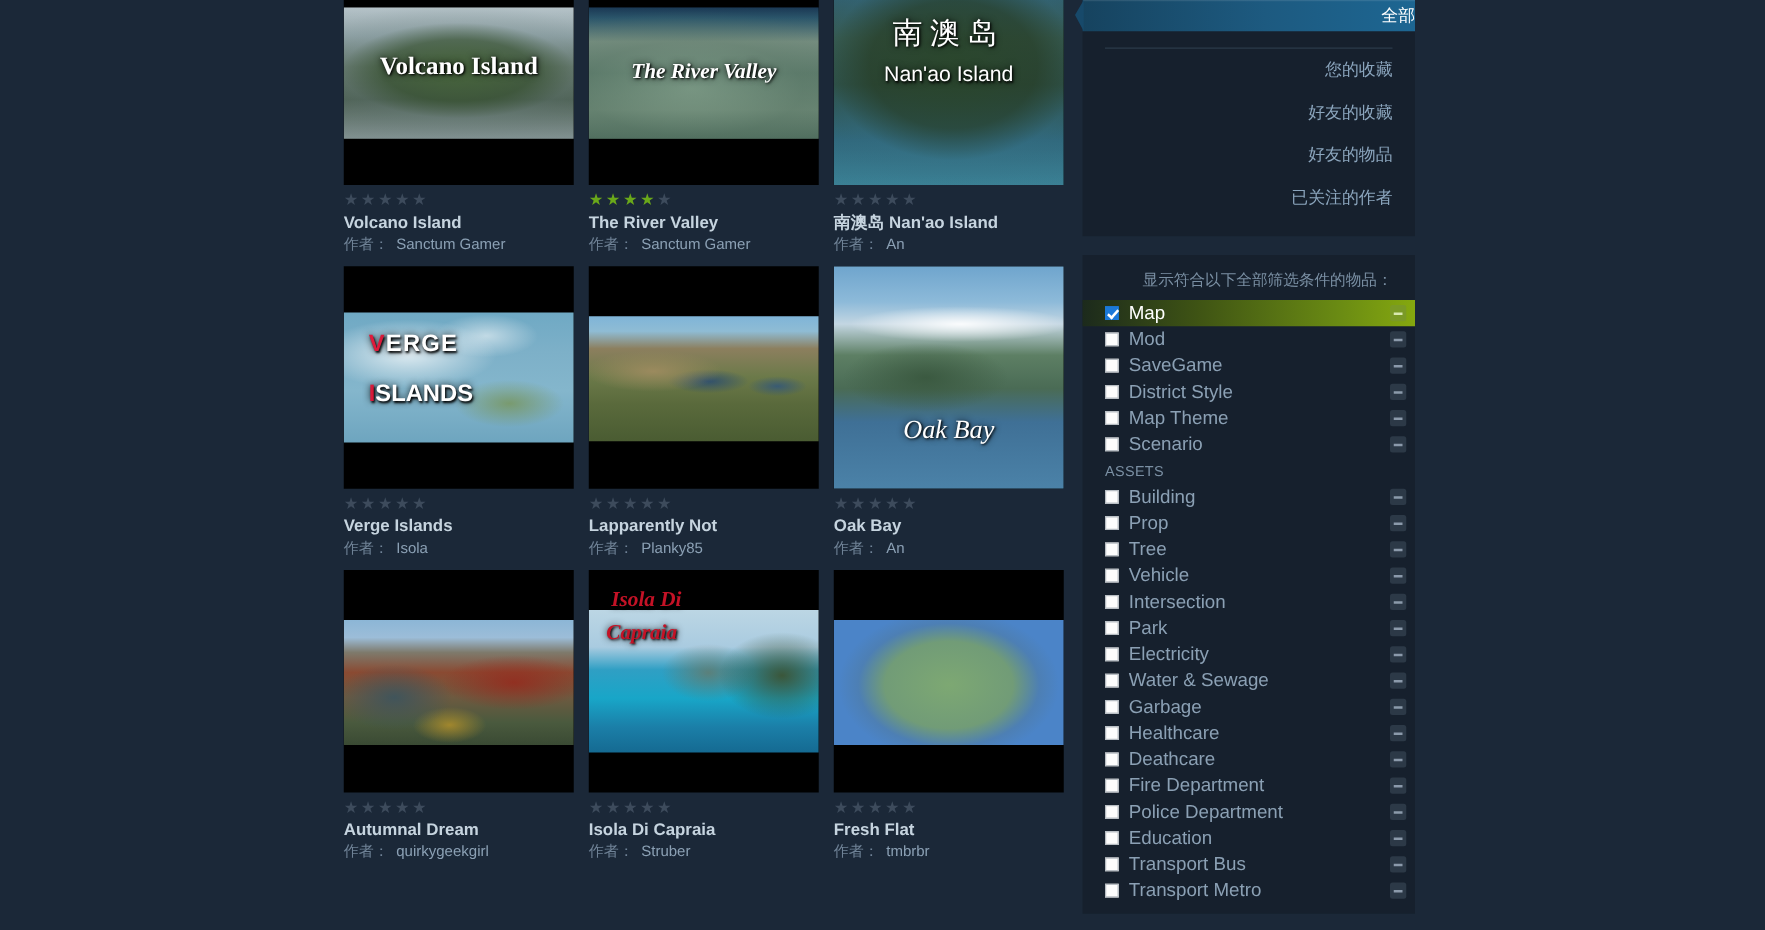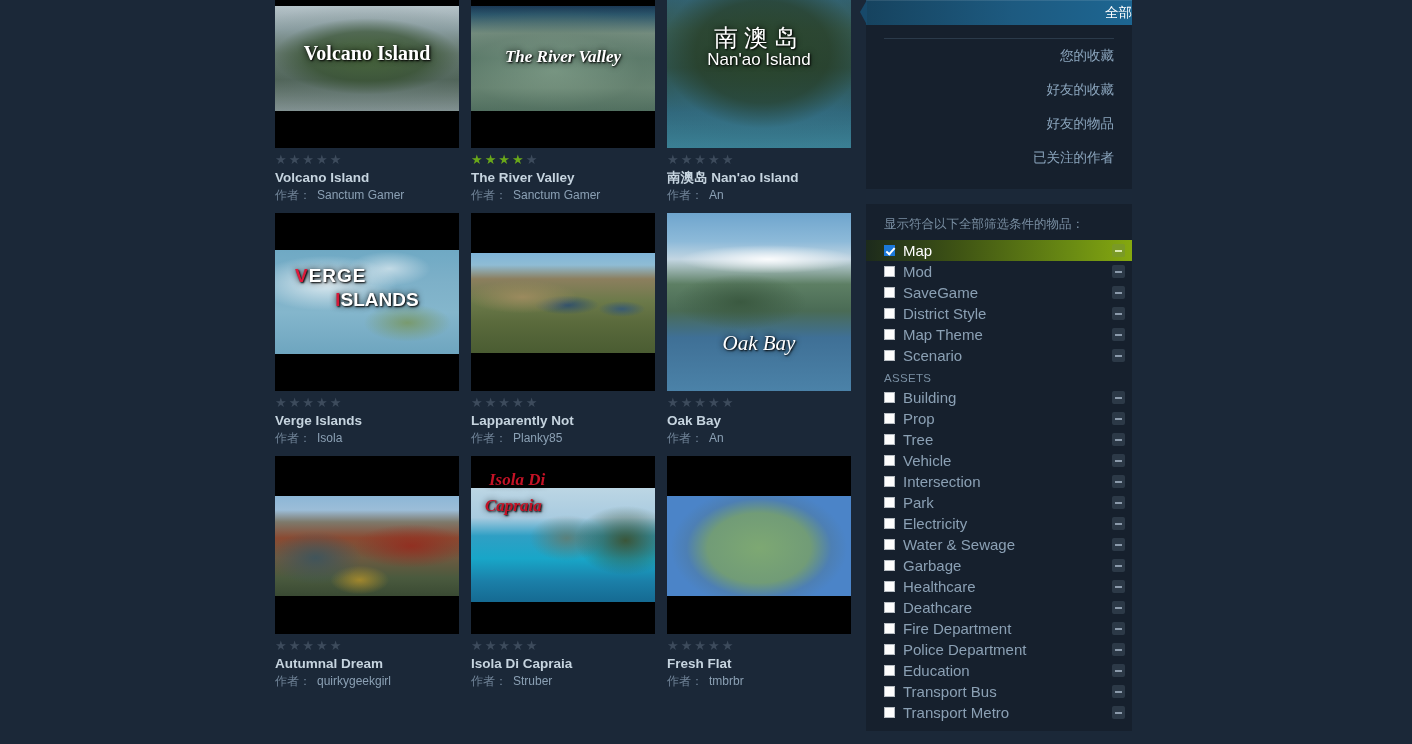--- a/index.html
+++ b/index.html
@@ -134,20 +134,21 @@
 
   .filter-panel {
     margin-top: 15px;
     background: #16202d;
     padding: 12px 0 8px 0;
   }
   .filter-heading {
     padding: 0 18px 7px 18px;
     font-size: 12.5px;
     color: #7a8fa3;
+    text-align: right;
   }
   .filter-row {
     position: relative;
     display: flex;
     align-items: center;
     height: 21px;
     padding-left: 18px;
     font-size: 15px;
     color: #8ba0b4;
   }
@@ -233,35 +234,35 @@
             <div class="thumb-label" style="top: 77px; font-size: 17px; font-family: &quot;Liberation Serif&quot;, serif; font-weight: bold; font-style: italic;">The River Valley</div>
           </div>
           <div class="stars"><span class="star on">★</span><span class="star on">★</span><span class="star on">★</span><span class="star on">★</span><span class="star">★</span></div>
           <div class="card-title">The River Valley</div>
           <div class="card-author"><span>作者：</span><span class="author-name">Sanctum Gamer</span></div>
         </div>
         <div class="card">
           <div class="thumb">
             <div class="thumb-inner" style="top: 0px; height: 178px; background: linear-gradient(rgb(63, 111, 130) 0%, rgb(47, 93, 114) 12%, rgb(53, 81, 63) 34%, rgb(43, 69, 52) 55%, rgb(47, 101, 121) 80%, rgb(58, 127, 147) 100%);"></div>
             <div style="position: absolute; left: 0px; right: 0px; top: 0px; height: 178px; background: radial-gradient(70% 55% at 52% 46%, rgba(42, 70, 44, 0.92) 0%, rgba(40, 66, 46, 0.7) 52%, rgba(58, 120, 140, 0.25) 78%, rgba(64, 136, 158, 0.1) 100%);"></div>
-            <div class="thumb-label" style="top: 52px; font-size: 24px; letter-spacing: 6px;">南澳岛</div>
+            <div class="thumb-label" style="top: 40px; font-size: 24px; letter-spacing: 6px;">南澳岛</div>
             <div class="thumb-label" style="top: 80px; font-size: 17px;">Nan'ao Island</div>
           </div>
           <div class="stars"><span class="star">★</span><span class="star">★</span><span class="star">★</span><span class="star">★</span><span class="star">★</span></div>
           <div class="card-title">南澳岛 Nan'ao Island</div>
           <div class="card-author"><span>作者：</span><span class="author-name">An</span></div>
         </div>
       </div>
       <div class="grid-row">
         <div class="card">
           <div class="thumb">
             <div class="thumb-inner" style="top: 37px; height: 104px; background: linear-gradient(rgb(111, 169, 196) 0%, rgb(125, 176, 200) 30%, rgb(132, 182, 204) 60%, rgb(110, 165, 191) 100%);"></div>
             <div style="position: absolute; left: 0px; right: 0px; top: 37px; height: 104px; background: radial-gradient(55% 38% at 28% 32%, rgba(255, 255, 255, 0.75) 0%, rgba(255, 255, 255, 0) 70%), radial-gradient(34% 26% at 72% 70%, rgba(120, 150, 95, 0.85) 0%, rgba(120, 150, 95, 0) 70%), radial-gradient(30% 22% at 62% 18%, rgba(255, 255, 255, 0.55) 0%, rgba(255, 255, 255, 0) 75%);"></div>
             <div class="thumb-label" style="top: 52px; font-size: 19px; font-weight: bold; letter-spacing: 1px; text-align: left; padding-left: 20px; box-sizing: border-box;"><span style="color: rgb(224, 27, 60);">V</span><span>ERGE</span></div>
-            <div class="thumb-label" style="top: 76px; font-size: 19px; font-weight: bold; text-align: center; padding-left: 20px; box-sizing: border-box;"><span style="color: rgb(224, 27, 60);">I</span><span>SLANDS</span></div>
+            <div class="thumb-label" style="top: 92px; font-size: 19px; font-weight: bold; text-align: left; padding-left: 20px; box-sizing: border-box;"><span style="color: rgb(224, 27, 60);">I</span><span>SLANDS</span></div>
           </div>
           <div class="stars"><span class="star">★</span><span class="star">★</span><span class="star">★</span><span class="star">★</span><span class="star">★</span></div>
           <div class="card-title">Verge Islands</div>
           <div class="card-author"><span>作者：</span><span class="author-name">Isola</span></div>
         </div>
         <div class="card">
           <div class="thumb">
             <div class="thumb-inner" style="top: 40px; height: 100px; background: linear-gradient(rgb(127, 180, 216) 0%, rgb(143, 188, 212) 12%, rgb(140, 127, 94) 26%, rgb(108, 122, 74) 48%, rgb(90, 106, 60) 70%, rgb(74, 92, 50) 100%);"></div>
             <div style="position: absolute; left: 0px; right: 0px; top: 40px; height: 100px; background: radial-gradient(40% 22% at 28% 44%, rgba(160, 140, 96, 0.9) 0%, rgba(160, 140, 96, 0) 75%), radial-gradient(22% 12% at 52% 52%, rgba(45, 78, 110, 0.95) 0%, rgba(45, 78, 110, 0) 80%), radial-gradient(16% 10% at 82% 56%, rgba(52, 88, 120, 0.9) 0%, rgba(52, 88, 120, 0) 80%);"></div>
           </div>

